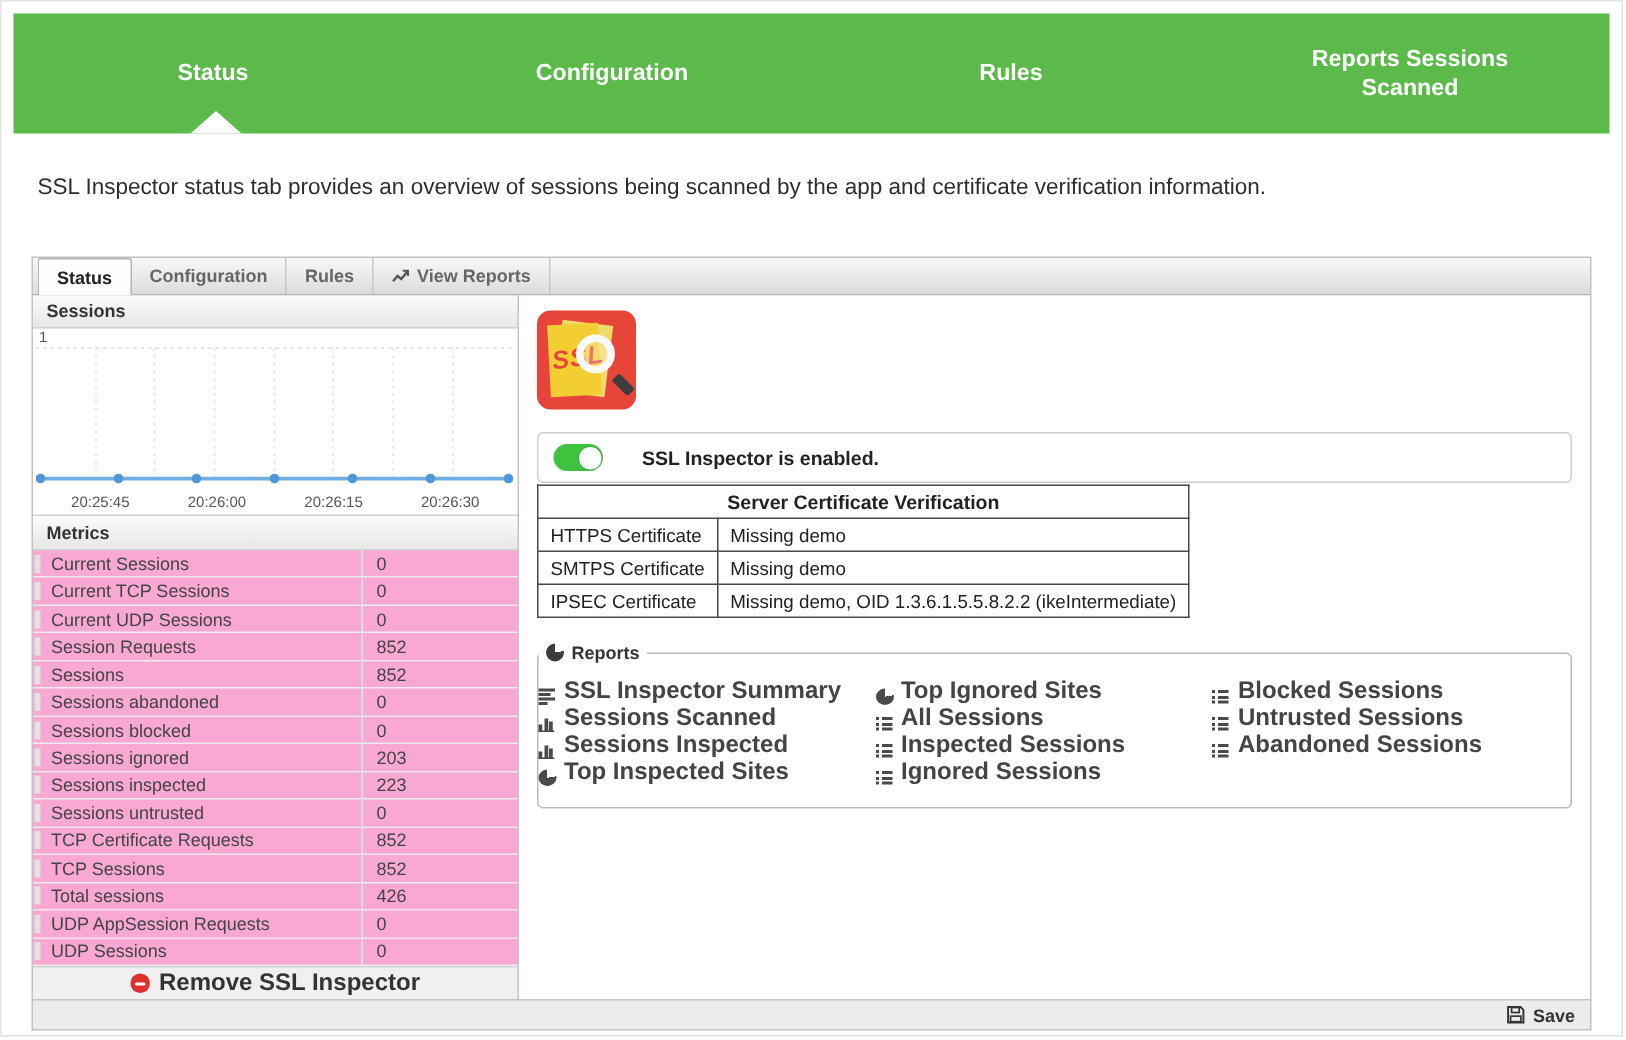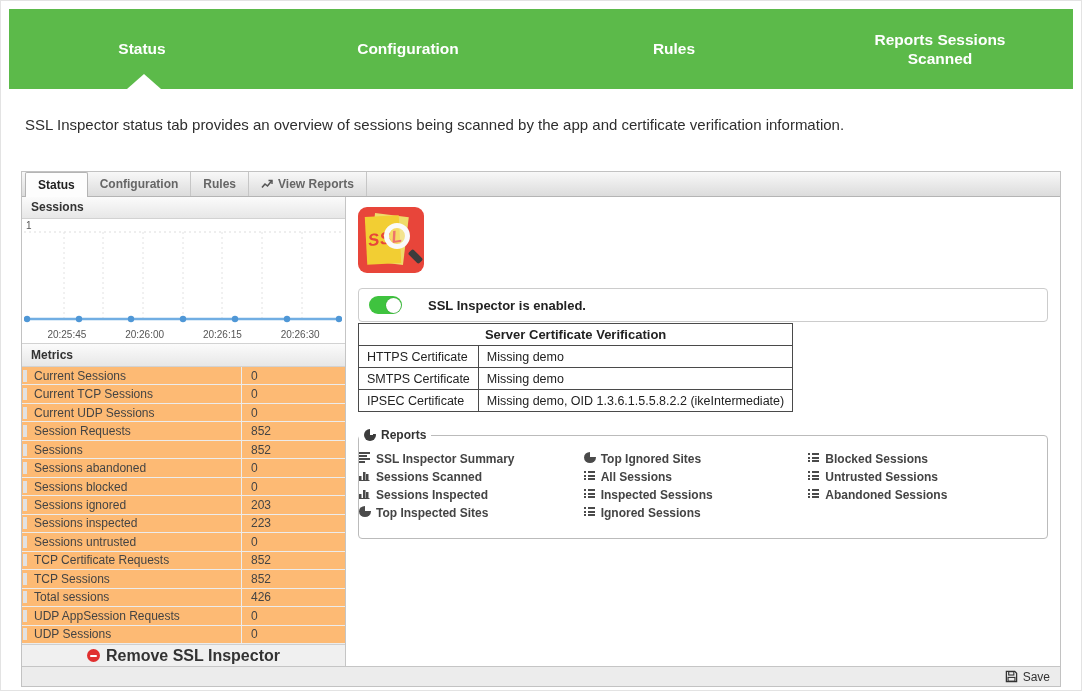--- a/index.html
+++ b/index.html
@@ -20,21 +20,21 @@
   
   .panel { margin:38px 20px 0 20px; height:516px; border:1px solid #c2c2c2; display:flex; flex-direction:column; background:#fff; }
 
   .tabstrip { height:25px; flex:0 0 25px; background:linear-gradient(#f8f8f8,#dcdcdc); border-bottom:1px solid #b4b4b4; display:flex; padding-left:3px; }
   .ptab { display:flex; align-items:center; gap:5px; padding:0 12px; font-size:12px; font-weight:bold; color:#666; border-right:1px solid #c6c6c6; cursor:pointer; }
   .ptab.active { background:#fdfdfd; color:#222; border:1px solid #b4b4b4; border-bottom:none; margin-bottom:-1px; border-radius:2px 2px 0 0; }
 
   .main-region { flex:1; display:flex; min-height:0; }
 
   
-  .left-col { flex:0 0 324px; border-right:1px solid #c5c5c5; display:flex; flex-direction:column; background:#fdba74; }
+  .left-col { flex:0 0 324px; border-right:1px solid #c5c5c5; display:flex; flex-direction:column; background:#f9a8d4; }
   .section-header { flex:0 0 21px; line-height:21px; padding:0 9px; font-size:12px; font-weight:bold; color:#333;
     background:linear-gradient(#fbfbfb,#e7e7e7); border-bottom:1px solid #d2d2d2; }
   .metrics-header { border-top:1px solid #d2d2d2; flex-basis:22px; line-height:22px; }
 
   .chart-block { flex:0 0 124px; position:relative; background:#fff; padding:1px 2px 0 2px; }
   .chart-ymax { position:absolute; top:1px; left:4px; font-size:10px; color:#555; }
   .chart-xlabels { display:flex; justify-content:space-around; font-size:10px; color:#555; padding:1px 4px 0 4px; }
 
   .metric-rows { flex:1; display:flex; flex-direction:column; min-height:0; }
   .metric-row { flex:1; display:flex; align-items:center; border-bottom:1px solid #ececec; font-size:12px; color:#444; }
@@ -69,21 +69,21 @@
   .cert-table { margin-top:1px; border-collapse:collapse; font-size:12.5px; color:#222; }
   .cert-table th, .cert-table td { border:1px solid #4a4a4a; padding:3px 8px; height:22px; text-align:left; }
   .cert-table th { text-align:center; font-weight:bold; font-size:13px; }
   .cert-table td:first-child { white-space:nowrap; }
   .cert-table td:last-child { min-width:295px; }
 
   .reports-fieldset { margin-top:16px; border:1px solid #bbb; border-radius:4px; padding:4px 14px 14px 0; }
   .reports-fieldset legend { padding:0 5px; font-size:12px; font-weight:bold; color:#333; display:flex; align-items:center; gap:5px; }
   .legend-pie { width:12px; height:12px; border-radius:50%; background:conic-gradient(#fff 0 80deg,#3c3c3c 80deg 360deg); display:inline-block; }
   .reports-cols { display:grid; grid-template-columns:1fr 1fr 1fr; margin-top:6px; }
-  .report-item { display:flex; align-items:flex-start; height:18px; font-size:12px; font-weight:600; color:#444; cursor:pointer; }
+  .report-item { display:flex; align-items:flex-end; height:18px; font-size:16px; font-weight:600; color:#444; cursor:pointer; }
 
   .ricon { width:12px; height:11px; flex:0 0 12px; margin-right:5px; }
   .icon-summary { background:
     linear-gradient(#4a4a4a,#4a4a4a) 0 0/11px 2px,
     linear-gradient(#4a4a4a,#4a4a4a) 0 3px/8px 2px,
     linear-gradient(#4a4a4a,#4a4a4a) 0 6px/11px 2px,
     linear-gradient(#4a4a4a,#4a4a4a) 0 9px/6px 2px;
     background-repeat:no-repeat; }
   .icon-bar-chart { background:
     linear-gradient(#4a4a4a,#4a4a4a) 0 100%/2.5px 5px,
@@ -96,21 +96,21 @@
     linear-gradient(#4a4a4a,#4a4a4a) 4px 1px/7px 2px,
     linear-gradient(#4a4a4a,#4a4a4a) 0 4.5px/2px 2px,
     linear-gradient(#4a4a4a,#4a4a4a) 4px 4.5px/7px 2px,
     linear-gradient(#4a4a4a,#4a4a4a) 0 8px/2px 2px,
     linear-gradient(#4a4a4a,#4a4a4a) 4px 8px/7px 2px;
     background-repeat:no-repeat; }
   .icon-pie-chart { width:11px; height:11px; border-radius:50%; background:conic-gradient(#fff 0 80deg,#4a4a4a 80deg 360deg); }
 
   
   .panel-footer { flex:0 0 20px; background:#ececec; border-top:1px solid #c5c5c5; display:flex; align-items:center; justify-content:flex-end; gap:5px; padding-right:10px; }
-  .save-button { display:flex; align-items:center; gap:5px; font-size:12px; font-weight:normal; color:#333; cursor:pointer; }
+  .save-button { display:flex; align-items:center; gap:5px; font-size:12px; font-weight:bold; color:#333; cursor:pointer; }
 </style>
 </head>
 <body>
 
 <div class="page">
 
   <div class="navbar">
     <div class="nav-tab">
         <span>Status</span>
       </div>

